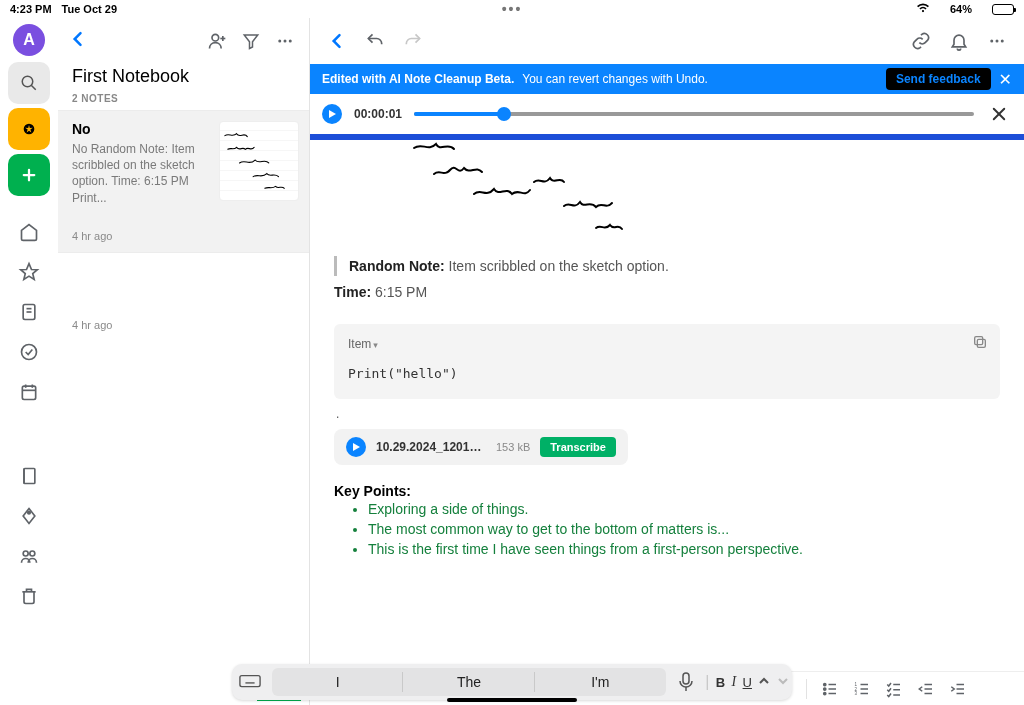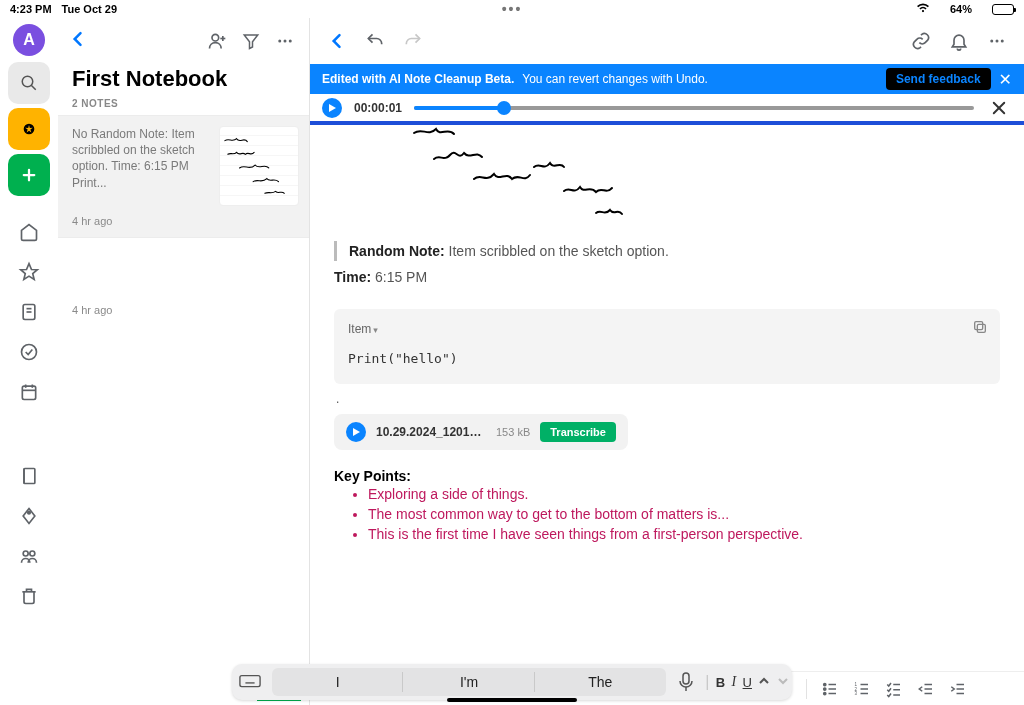--- a/index.html
+++ b/index.html
@@ -24,21 +24,21 @@
 .rail .plus { background:#00b04f; color:#fff;}
 .rail-gap { height: 10px; }
 .rail .min { width:42px; height:36px; display:flex;align-items:center;justify-content:center; color:#5f6368;}
 
 
 .list-panel { width: 252px; border-right:1px solid #e3e3e3; display:flex; flex-direction:column; background:#fff;}
 .lp-header { height:46px; display:flex; align-items:center; padding:0 10px; gap:6px;}
 .lp-back { color:#0077ff; }
 .lp-header .sp { flex:1; }
 .lp-icon { width:28px; height:28px; display:flex; align-items:center; justify-content:center; color:#5f6368;}
-.lp-title { font-size:22px; font-weight:700; padding:2px 14px 6px; }
+.lp-title { font-size:18px; font-weight:400; padding:2px 14px 6px; }
 .lp-sub { font-size:10px; font-weight:700; letter-spacing:0.5px; color:#888; padding:0 14px 6px; }
 .note-card { border-top:1px solid #ececec; padding:10px 14px 10px; position:relative; }
 .note-card.sel { background:#f2f2f2; }
 .note-card .nt { font-weight:700; font-size:14px; margin-bottom:4px;}
 .note-card .np { font-size:12px; color:#7a7a7a; line-height:1.35; max-width:140px;}
 .note-card .tm { font-size:11px; color:#8a8a8a; margin-top:24px;}
 .thumb { position:absolute; right:10px; top:10px; width:80px; height:80px; border:1px solid #eee; border-radius:4px; background:
   repeating-linear-gradient(0deg,#fff,#fff 9px,#f6f6f6 9px,#f6f6f6 10px);
   overflow:hidden; }
 .thumb svg { width:100%; height:100%; }
@@ -53,21 +53,21 @@
 .ed-back { color:#0077ff; }
 .undo { color:#5f6368;}
 .redo { color:#c7c7c7;}
 
 .banner { background:#0a84ff; color:#fff; height:30px; display:flex; align-items:center; padding:0 12px; font-size:12px; gap:8px;}
 .banner .b1 { font-weight:700; }
 .banner .sp {flex:1;}
 .banner .btn { background:#000000; color:#0a84ff; font-weight:600; font-size:12px; padding:4px 10px; border-radius:4px; }
 .banner .bx { color:#fff; font-size:16px; }
 
-.player { height:31px; display:flex; align-items:center; padding:4px 12px; gap:12px; border-bottom:4px solid #1d4ed8;}
+.player { height:46px; display:flex; align-items:center; padding:4px 12px; gap:12px; border-bottom:6px solid #1d4ed8;}
 .play-btn { width:20px; height:20px; border-radius:50%; background:#0a84ff; display:flex; align-items:center; justify-content:center;}
 .play-btn svg { width:10px; height:10px; }
 .ptime { font-size:12px; color:#333; font-weight:600;}
 .ptrack { flex:1; height:4px; background:#999; border-radius:2px; position:relative;}
 .pprog { position:absolute; left:0; top:0; height:100%; background:#0a84ff; border-radius:2px;}
 .pthumb { position:absolute; top:50%; width:14px; height:14px; background:#0a84ff; border-radius:50%; transform:translate(-50%,-50%);}
 .pclose { color:#333; }
 
 .doc { flex:1; overflow:auto; padding: 0 24px 10px 24px; }
 .sketch-area { margin: -4px 0 6px 30px; }
@@ -82,21 +82,21 @@
 .codebox pre { font-family: ui-monospace,Menlo,monospace; font-size:13px; color:#333; margin-top:14px; }
 .codebox .copy { position:absolute; right:12px; top:10px; color:#888;}
 
 .audio-chip { display:inline-flex; align-items:center; gap:10px; background:#f2f2f2; border-radius:8px; padding:8px 12px; margin:0 0 18px 0;}
 .audio-chip .ap { width:20px; height:20px; border-radius:50%; background:#0a84ff; display:flex;align-items:center;justify-content:center;}
 .audio-chip .fn { font-size:12px; font-weight:600; color:#333; max-width:110px; overflow:hidden; text-overflow:ellipsis; white-space:nowrap;}
 .audio-chip .sz { font-size:11px; color:#888;}
 .audio-chip .tr { background:#00b066; color:#fff; font-size:11px; font-weight:600; padding:4px 10px; border-radius:4px;}
 
 .kp-title { font-weight:700; font-size:14px; }
-.kp { list-style: disc; padding-left: 34px; font-size:14px; color:#be185d;}
+.kp { list-style: disc; padding-left: 34px; font-size:14px; color:#15803d;}
 .kp li { padding:2px 0; }
 
 
 .toolbar { height:34px; border-top:1px solid #eee; display:flex; align-items:center; padding:0 8px; gap:10px; font-size:13px; background:#fff;}
 .toolbar .plus-c { width:20px; height:20px; border-radius:50%; background:#0a84ff; color:#fff; display:flex;align-items:center;justify-content:center; font-size:14px; font-weight:700;}
 .toolbar .lbl { color:#333; }
 .toolbar .caret { font-size:9px; color:#777;}
 .toolbar .tico { color:#5f6368; display:flex; align-items:center; padding:0 2px;}
 .toolbar .ai { color:#0a8a5f; display:flex; align-items:center; gap:4px; font-weight:500;}
 .toolbar .bold-on { background:#0a84ff; color:#fff; width:22px; height:22px; border-radius:4px; display:flex;align-items:center;justify-content:center; font-weight:800;}
@@ -249,20 +249,21 @@
             <circle cx="5" cy="12" r="2"></circle>
             <circle cx="12" cy="12" r="2"></circle>
             <circle cx="19" cy="12" r="2"></circle>
           </svg>
         </span>
     </div>
     <div class="lp-title">First Notebook</div>
     <div class="lp-sub">2 NOTES</div>
     <div class="list-body">
       <div class="note-card sel">
+        <div class="nt">No</div>
         <div class="np">No Random Note: Item scribbled on the sketch option. Time: 6:15 PM Print...</div>
         <div class="tm">4 hr ago</div>
         <div class="thumb">
           <svg viewBox="0 0 80 80">
               <g stroke="#000" stroke-width="1.1" fill="none" stroke-linecap="round">
             <path d="M5 14c4-3 8 2 12-2 3 5 8-2 11 3"></path>
             <path d="M8 28c3-2 6 1 9-2 3 4 6-1 9 2 3-3 6 2 9-2"></path>
             <path d="M20 42c6-4 10 3 16-3 4 5 10-2 14 3"></path>
             <path d="M34 56c5-3 9 2 14-3 3 4 8-1 12 3"></path>
             <path d="M46 68c4-2 7 1 11-2 3 3 6-1 9 2"></path>
@@ -509,22 +510,22 @@
           <rect x="1" y="1" width="22" height="12" rx="2"></rect>
           <line x1="5" y1="5" x2="5" y2="5"></line>
           <line x1="9" y1="5" x2="9" y2="5"></line>
           <line x1="13" y1="5" x2="13" y2="5"></line>
           <line x1="17" y1="5" x2="17" y2="5"></line>
           <line x1="7" y1="9" x2="17" y2="9"></line>
         </svg>
       </span>
     <div class="pred">
       <div class="p">I</div>
+      <div class="p">The</div>
       <div class="p">I'm</div>
-      <div class="p">The</div>
     </div>
     <span class="mic">
         <svg width="16" height="20" viewBox="0 0 16 20" fill="none" stroke="#555" stroke-width="1.5">
           <rect x="5" y="1" width="6" height="11" rx="3"></rect>
           <path d="M2 9a6 6 0 0012 0"></path>
           <line x1="8" y1="15" x2="8" y2="19"></line>
         </svg>
       </span>
     <div class="fmt">
       <span style="color:#c9c9c9">|</span>

